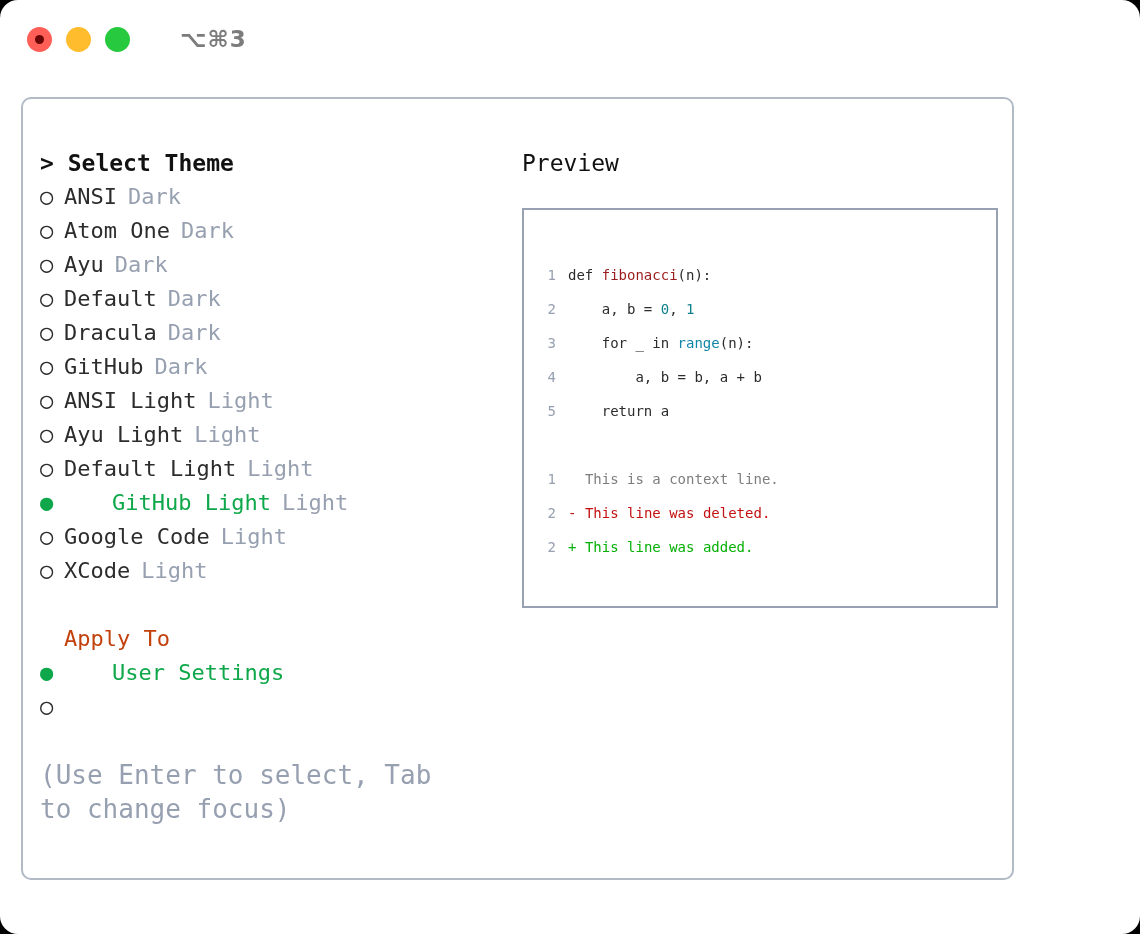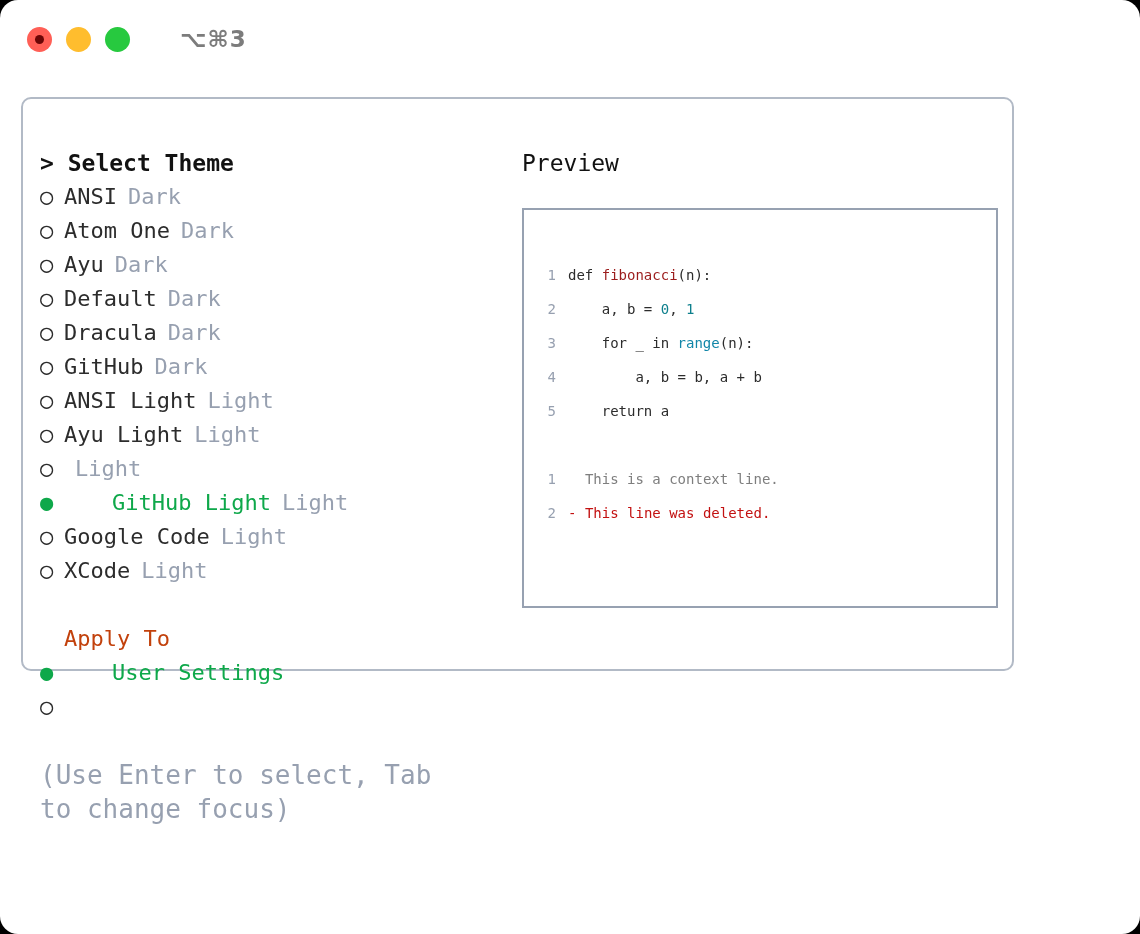--- a/index.html
+++ b/index.html
@@ -71,21 +71,21 @@
     letter-spacing: 1px;
     white-space: pre;
   }
 
   
   #panel {
     position: absolute;
     left: 21px;
     top: 97px;
     width: 993px;
-    height: 574px;
+    height: 783px;
     border: 2px solid #b2bac6;
     border-radius: 10px;
     box-sizing: border-box;
     background: #ffffff;
   }
 
   #panel-inner {
     position: absolute;
     left: 0; top: 0;
     width: 100%;
@@ -229,21 +229,21 @@
         <div class="section-title mono">&gt; Select Theme</div>
         <div id="theme-list">
             <div class="theme-row mono"><span class="bullet off">○</span><span class="theme-name">ANSI</span><span class="theme-badge">Dark</span></div>
             <div class="theme-row mono"><span class="bullet off">○</span><span class="theme-name">Atom One</span><span class="theme-badge">Dark</span></div>
             <div class="theme-row mono"><span class="bullet off">○</span><span class="theme-name">Ayu</span><span class="theme-badge">Dark</span></div>
             <div class="theme-row mono"><span class="bullet off">○</span><span class="theme-name">Default</span><span class="theme-badge">Dark</span></div>
             <div class="theme-row mono"><span class="bullet off">○</span><span class="theme-name">Dracula</span><span class="theme-badge">Dark</span></div>
             <div class="theme-row mono"><span class="bullet off">○</span><span class="theme-name">GitHub</span><span class="theme-badge">Dark</span></div>
             <div class="theme-row mono"><span class="bullet off">○</span><span class="theme-name">ANSI Light</span><span class="theme-badge">Light</span></div>
             <div class="theme-row mono"><span class="bullet off">○</span><span class="theme-name">Ayu Light</span><span class="theme-badge">Light</span></div>
-            <div class="theme-row mono"><span class="bullet off">○</span><span class="theme-badge">Light</span></div>
+            <div class="theme-row mono"><span class="bullet off">○</span><span class="theme-name">Default Light</span><span class="theme-badge">Light</span></div>
             <div class="theme-row mono selected"><span class="bullet on">●</span><span class="theme-name">GitHub Light</span><span class="theme-badge">Light</span></div>
             <div class="theme-row mono"><span class="bullet off">○</span><span class="theme-name">Google Code</span><span class="theme-badge">Light</span></div>
             <div class="theme-row mono"><span class="bullet off">○</span><span class="theme-name">XCode</span><span class="theme-badge">Light</span></div>
           </div>
 
         <div class="spacer-row"></div>
 
         <div class="apply-title mono">Apply To</div>
         <div id="apply-list">
             <div class="theme-row mono selected"><span class="bullet on">●</span><span class="theme-name">User Settings</span></div>
@@ -260,19 +260,20 @@
               <div class="code-line"><span class="lineno">1</span><span class="tok-plain">def </span><span class="tok-func">fibonacci</span><span class="tok-plain">(n):</span></div>
               <div class="code-line"><span class="lineno">2</span><span class="tok-plain">    a, b = </span><span class="tok-num">0</span><span class="tok-plain">, </span><span class="tok-num">1</span></div>
               <div class="code-line"><span class="lineno">3</span><span class="tok-plain">    for _ in </span><span class="tok-call">range</span><span class="tok-plain">(n):</span></div>
               <div class="code-line"><span class="lineno">4</span><span class="tok-plain">        a, b = b, a + b</span></div>
               <div class="code-line"><span class="lineno">5</span><span class="tok-plain">    return a</span></div>
             </div>
           <div class="diff-gap"></div>
           <div id="diff-block">
               <div class="code-line"><span class="lineno">1</span><span class="diff-ctx"> </span><span> </span><span class="diff-ctx">This is a context line.</span></div>
               <div class="code-line"><span class="lineno">2</span><span class="diff-del">-</span><span> </span><span class="diff-del">This line was deleted.</span></div>
+              <div class="code-line"><span class="lineno">2</span><span class="diff-add">+</span><span> </span><span class="diff-add">This line was added.</span></div>
             </div>
         </div>
       </div>
 
     </div>
   </div>
 </div>
 
 </body></html>

